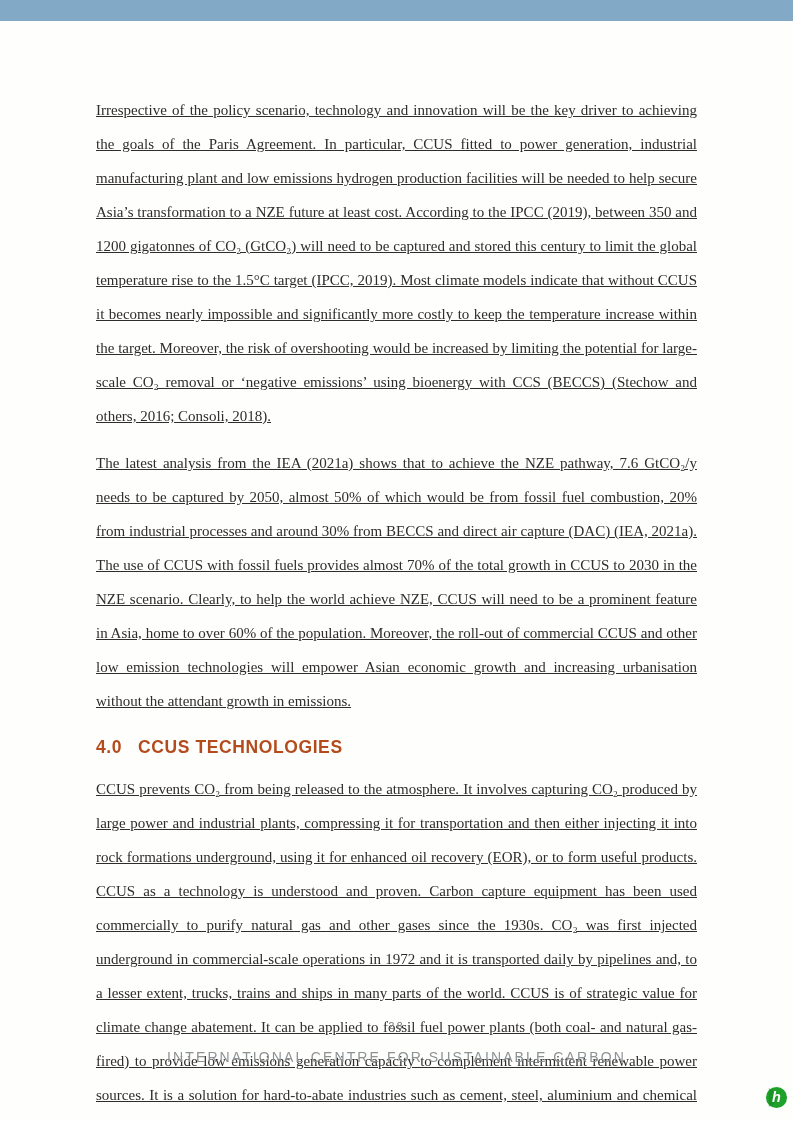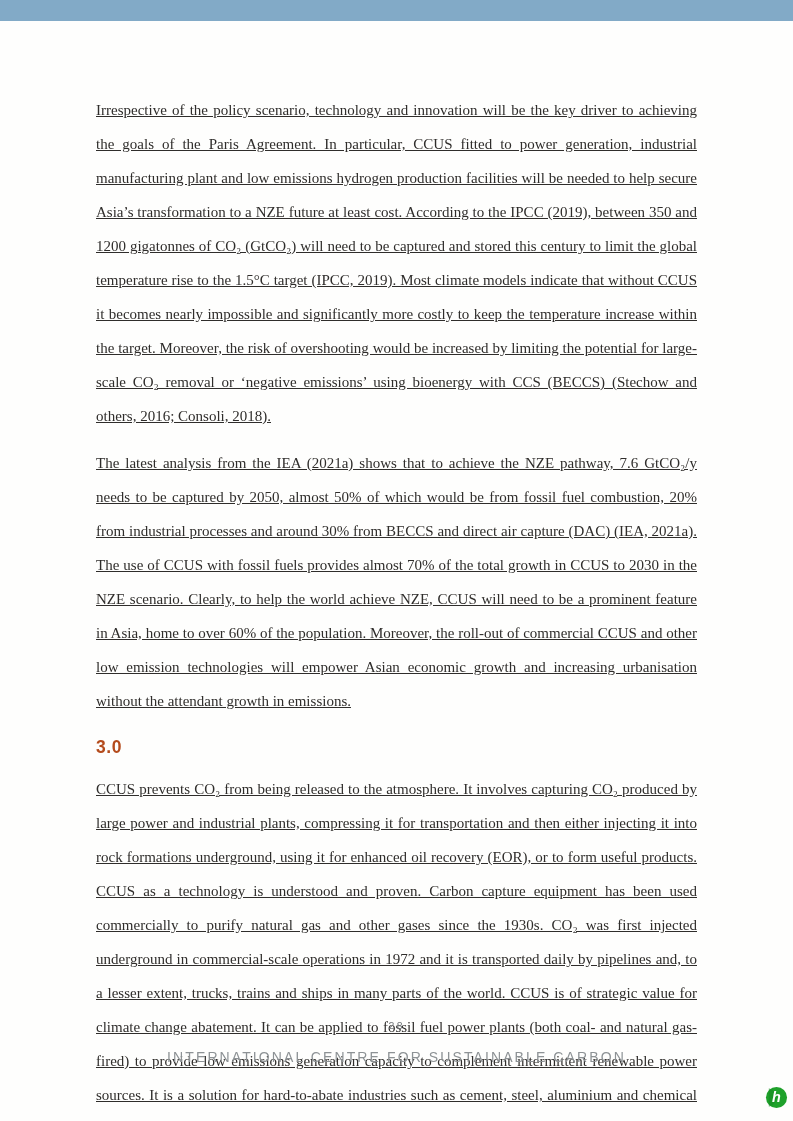--- a/index.html
+++ b/index.html
@@ -110,21 +110,22 @@
 
 
   <div class="column">
 
     <p class="body-para">Irrespective of the policy scenario, technology and innovation will be the key driver to achieving the goals of the Paris Agreement. In particular, CCUS fitted to power generation, industrial manufacturing plant and low emissions hydrogen production facilities will be needed to help secure Asia’s transformation to a NZE future at least cost. According to the IPCC (2019), between 350 and 1200 gigatonnes of CO₂ (GtCO₂) will need to be captured and stored this century to limit the global temperature rise to the 1.5°C target (IPCC, 2019). Most climate models indicate that without CCUS it becomes nearly impossible and significantly more costly to keep the temperature increase within the target. Moreover, the risk of overshooting would be increased by limiting the potential for large-scale CO₂ removal or ‘negative emissions’ using bioenergy with CCS (BECCS) (Stechow and others, 2016; Consoli, 2018).</p>
 
     <p class="body-para">The latest analysis from the IEA (2021a) shows that to achieve the NZE pathway, 7.6 GtCO₂/y needs to be captured by 2050, almost 50% of which would be from fossil fuel combustion, 20% from industrial processes and around 30% from BECCS and direct air capture (DAC) (IEA, 2021a). The use of CCUS with fossil fuels provides almost 70% of the total growth in CCUS to 2030 in the NZE scenario. Clearly, to help the world achieve NZE, CCUS will need to be a prominent feature in Asia, home to over 60% of the population. Moreover, the roll-out of commercial CCUS and other low emission technologies will empower Asian economic growth and increasing urbanisation without the attendant growth in emissions.</p>
 
 
     <div class="section-heading">
-      <span class="sec-num">3.0</span>
+      <span class="sec-num">4.0</span>
+      <span class="sec-title">CCUS TECHNOLOGIES</span>
     </div>
 
     <p class="body-para">CCUS prevents CO₂ from being released to the atmosphere. It involves capturing CO₂ produced by large power and industrial plants, compressing it for transportation and then either injecting it into rock formations underground, using it for enhanced oil recovery (EOR), or to form useful products. CCUS as a technology is understood and proven. Carbon capture equipment has been used commercially to purify natural gas and other gases since the 1930s. CO₂ was first injected underground in commercial-scale operations in 1972 and it is transported daily by pipelines and, to a lesser extent, trucks, trains and ships in many parts of the world. CCUS is of strategic value for climate change abatement. It can be applied to fossil fuel power plants (both coal- and natural gas-fired) to provide low emissions generation capacity to complement intermittent renewable power sources. It is a solution for hard-to-abate industries such as cement, steel, aluminium and chemical production, as well as a platform for the hydrogen economy. CCUS will also become important in removing carbon from the atmosphere (for example BECCS and DAC with CCUS) to balance emissions that are challenging to avoid (IEA, 2020e; IChemE, 2018). The ICSC has published many reports on CCUS; see for example Kelsall (2020), Lockwood (2016, 2018a,b) and Minchener (2019).</p>
 
   </div>
 
   <div class="page-number">28</div>
 
   <div class="footer-lines">
     <div>INTERNATIONAL CENTRE FOR SUSTAINABLE CARBON</div>

